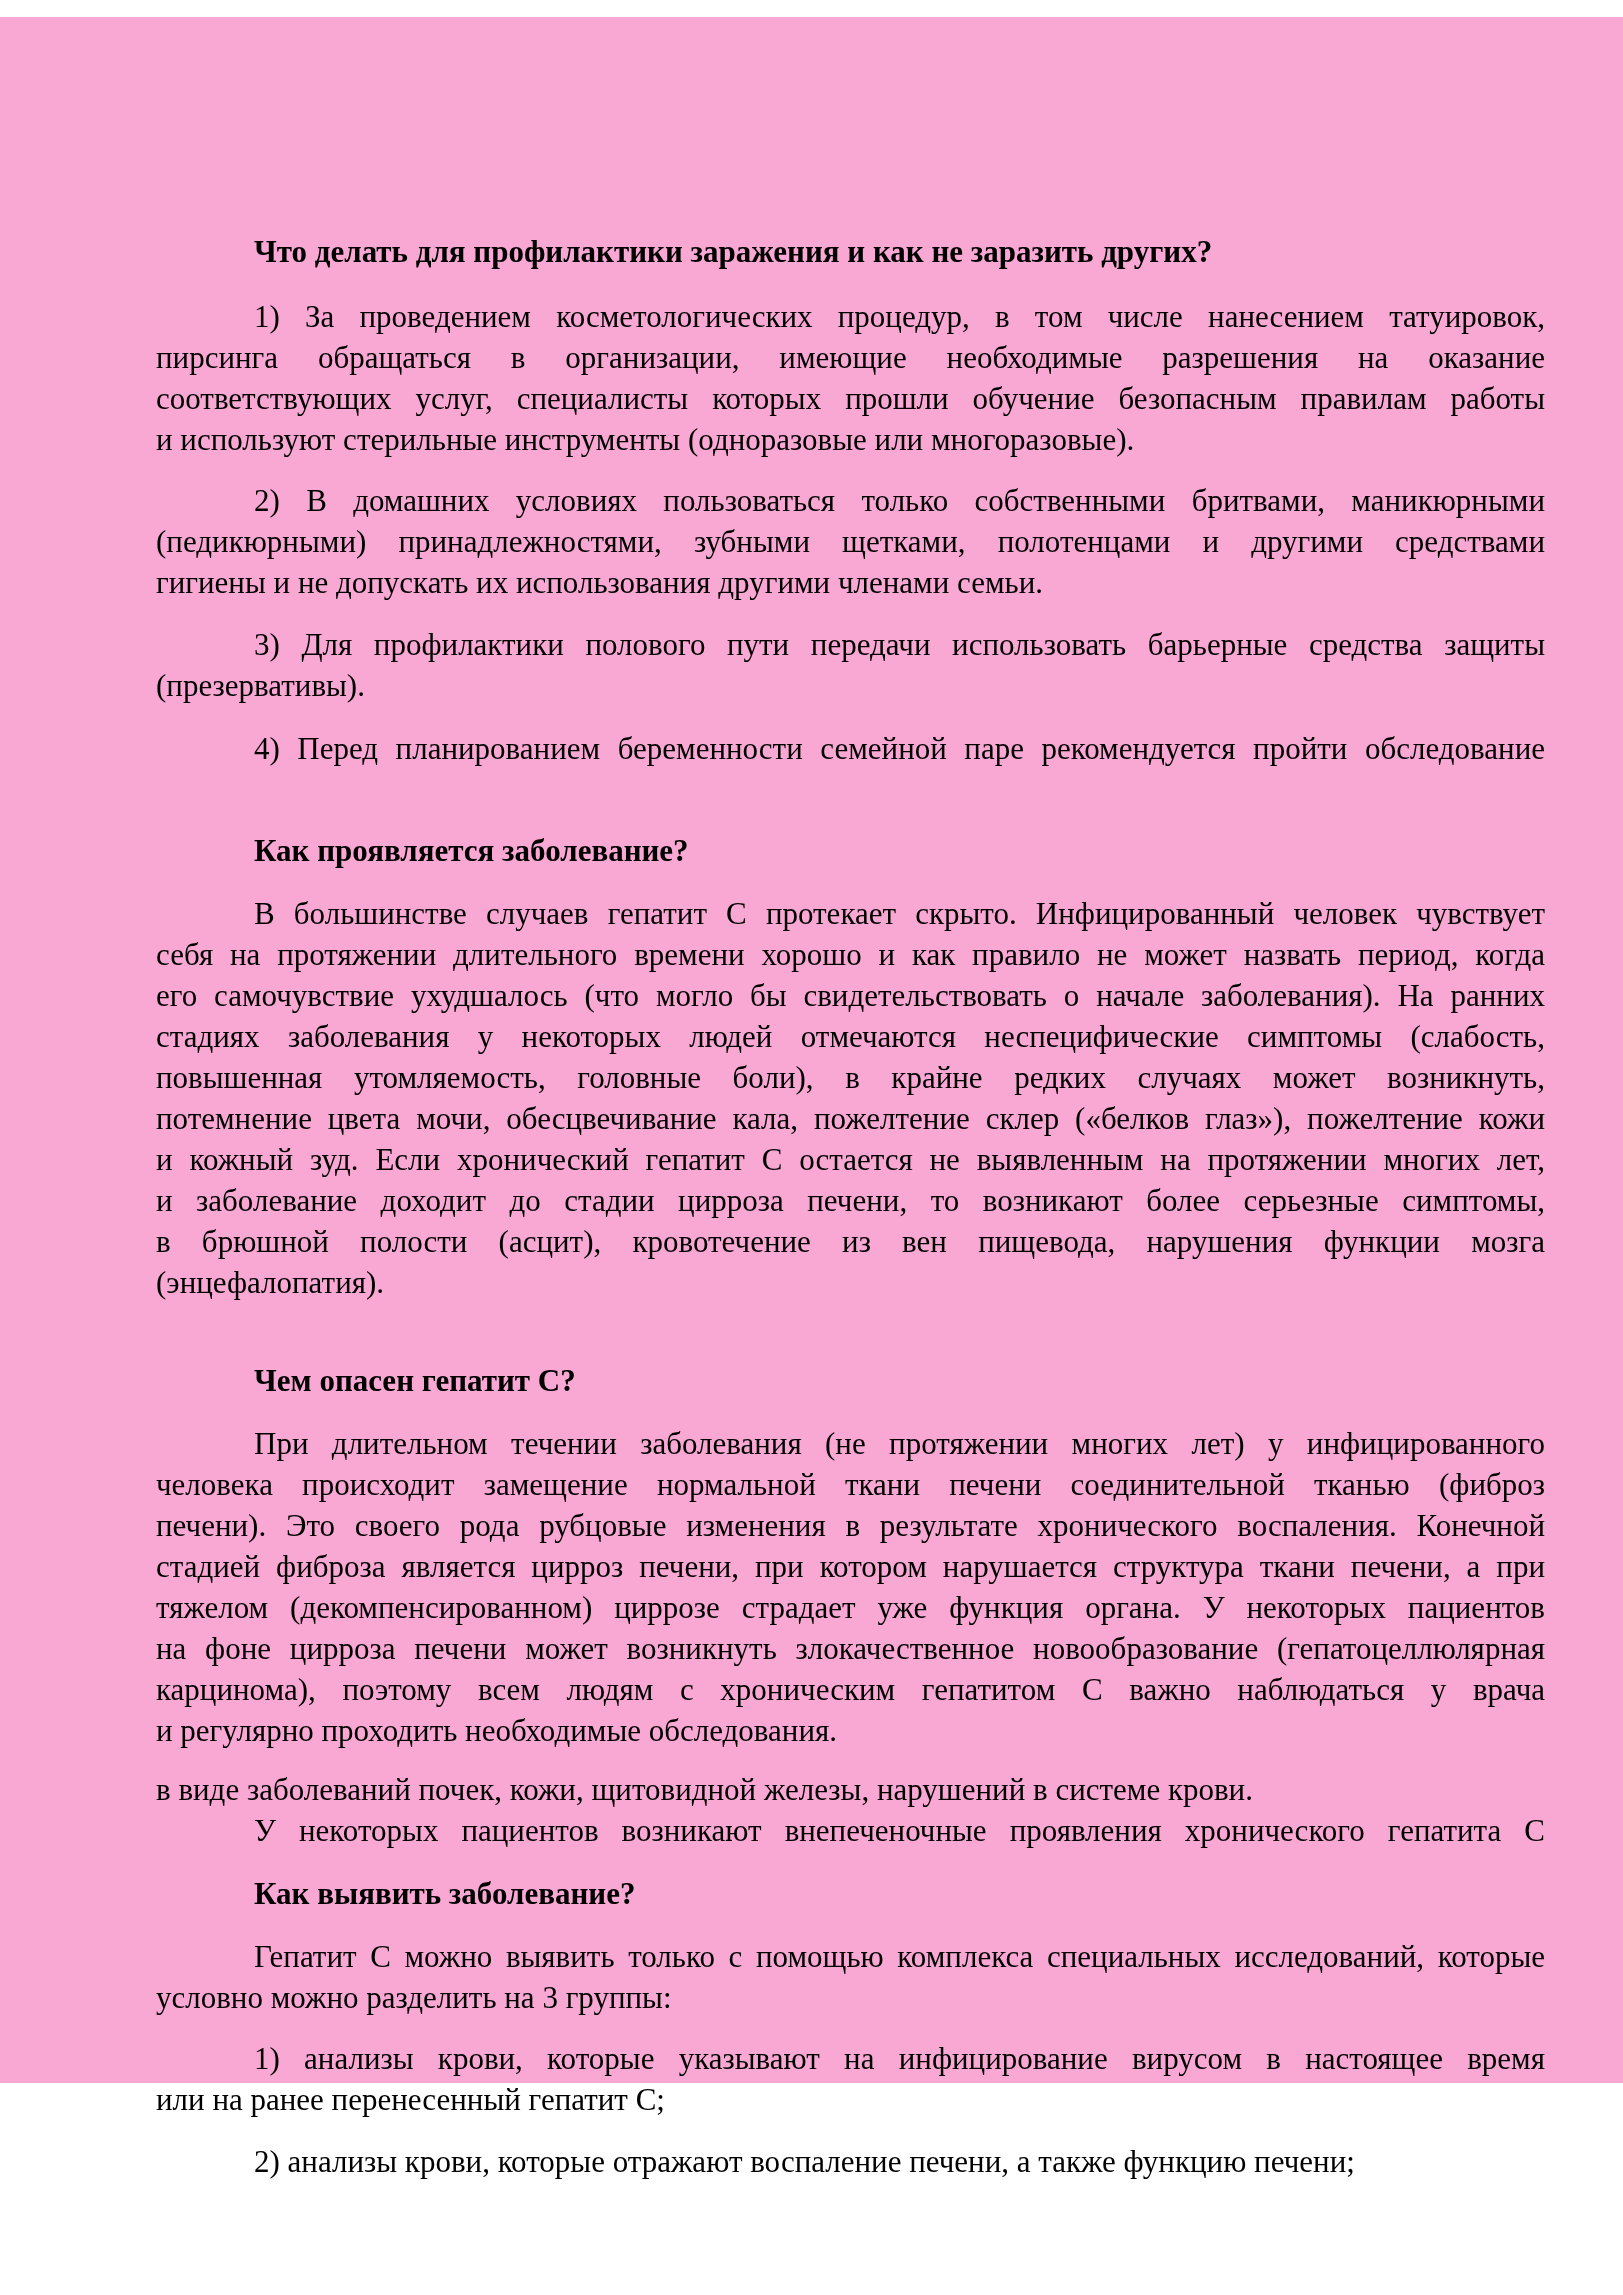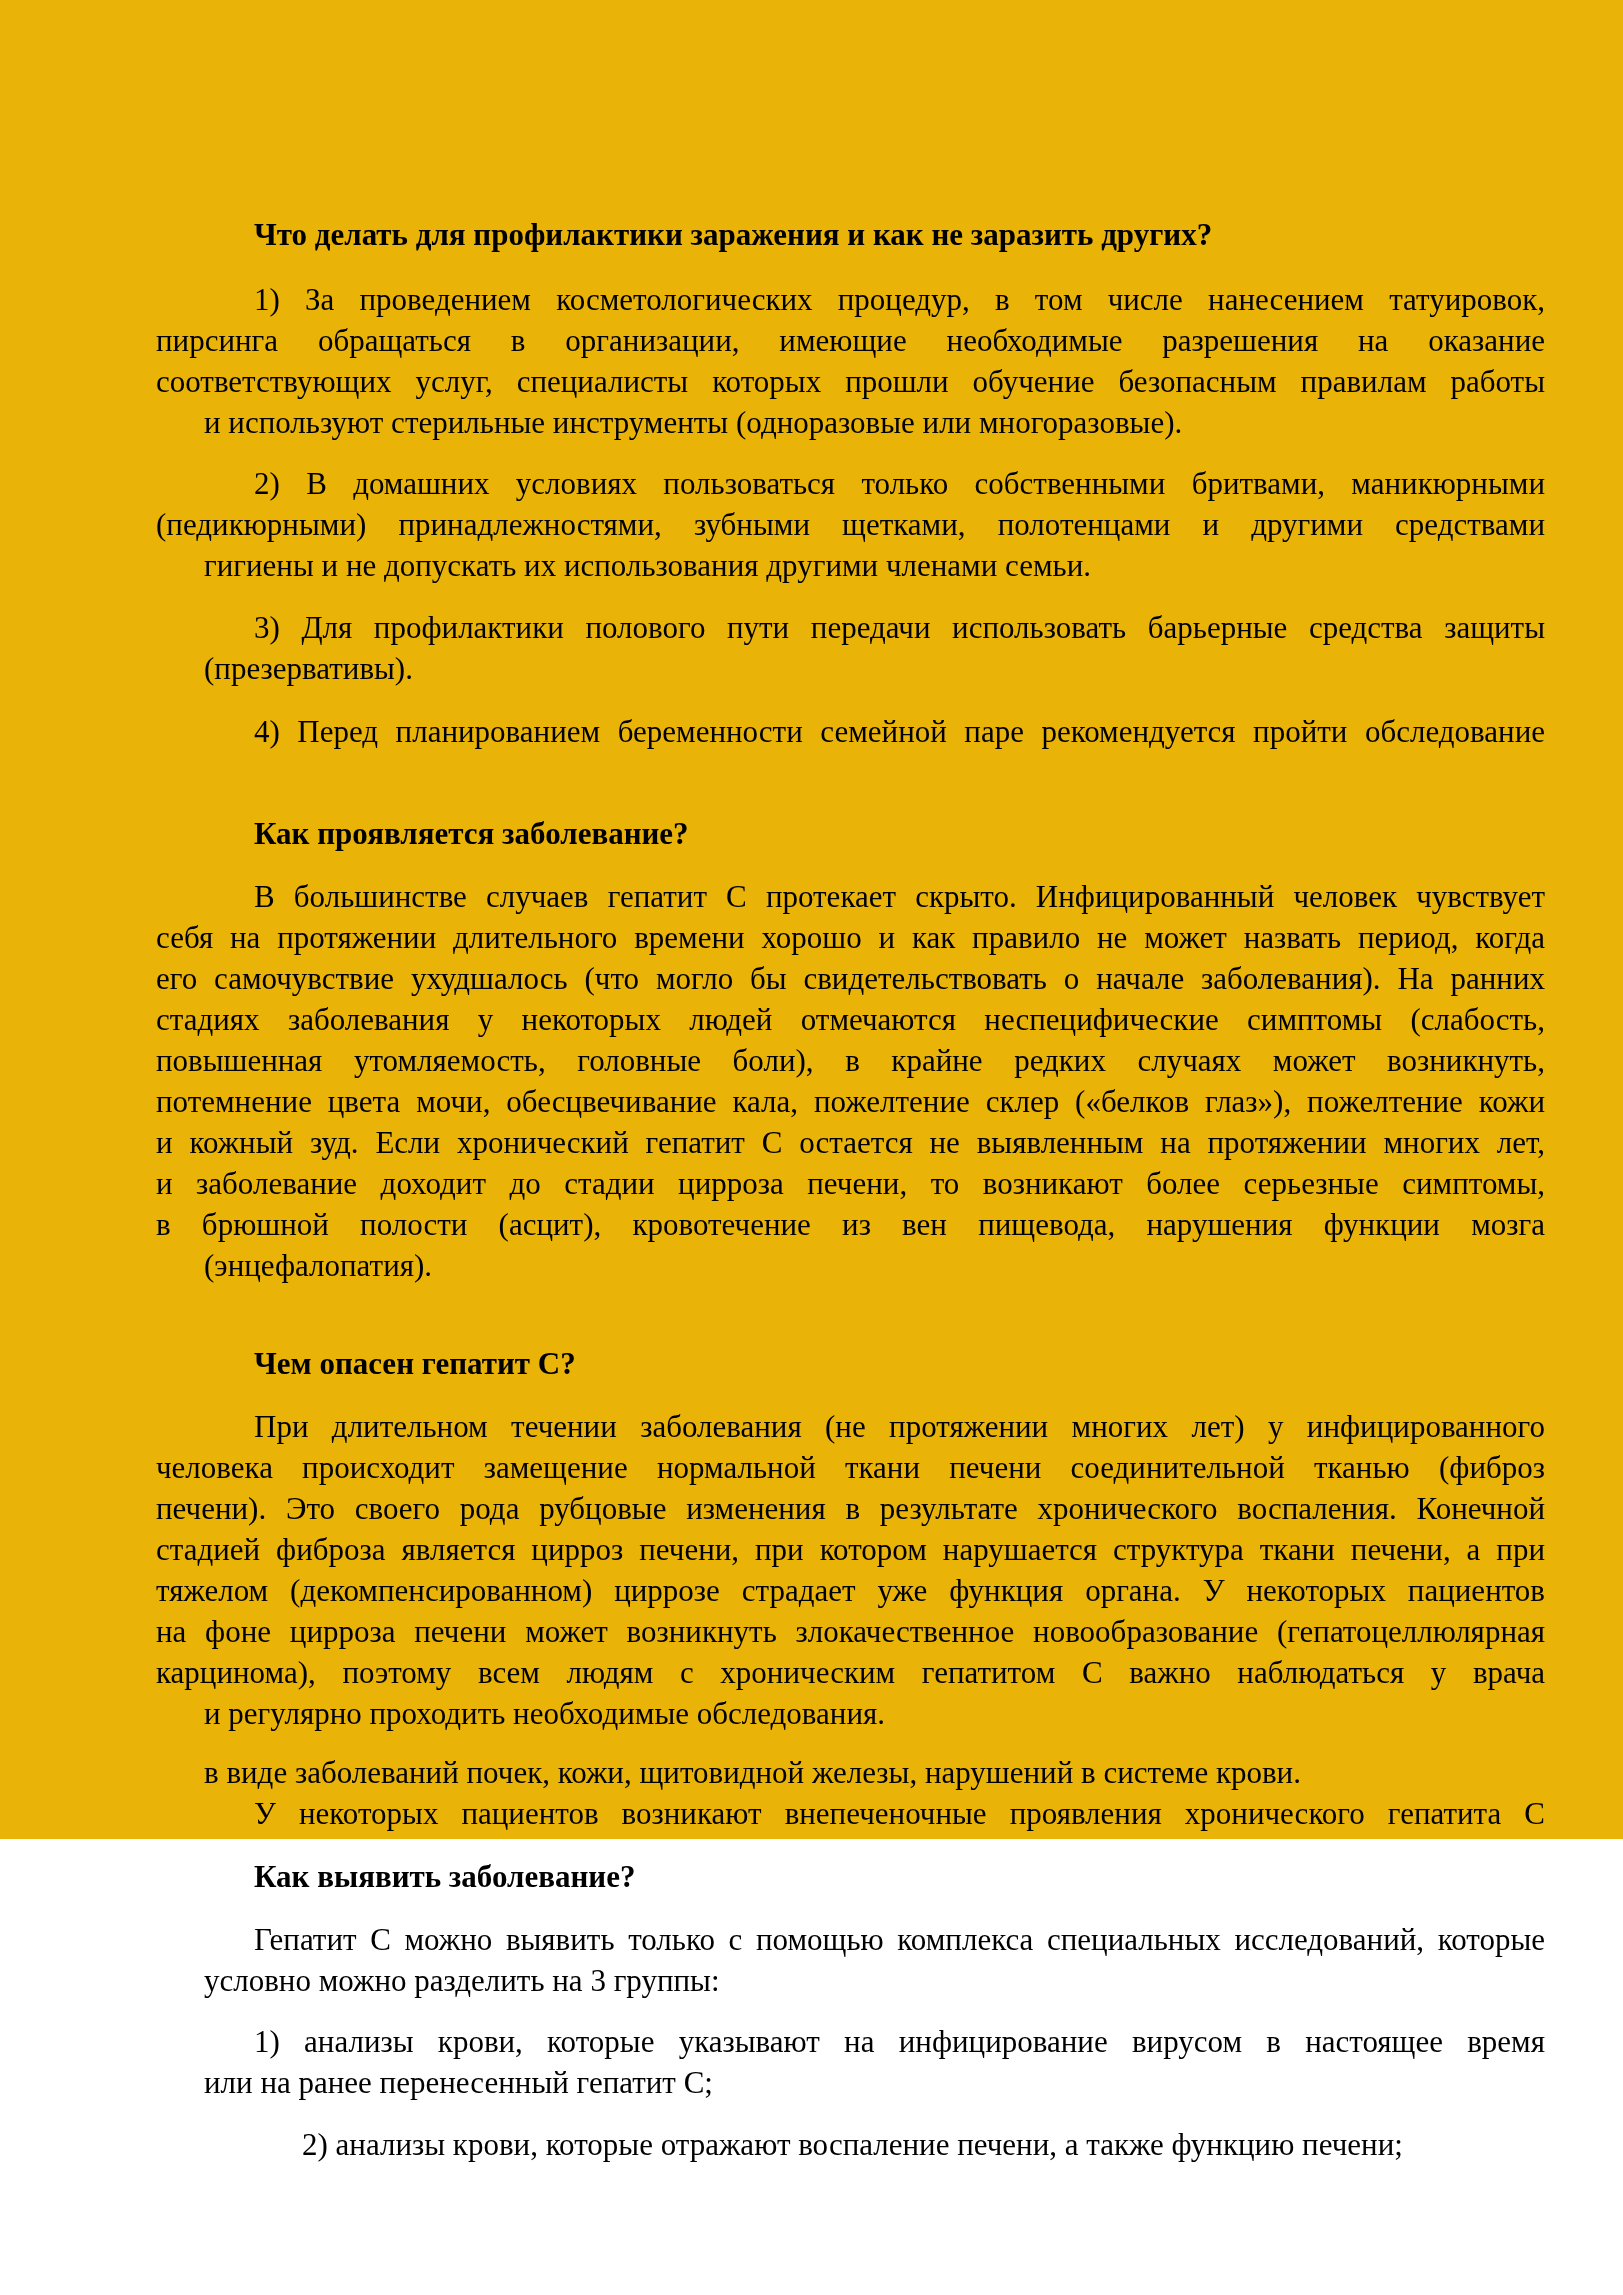--- a/index.html
+++ b/index.html
@@ -1,22 +1,22 @@
 <!DOCTYPE html>
 <html style="font-size:10.5px"><head>
 <meta charset="utf-8">
 <style>
   html, body { margin: 0; padding: 0; background: #ffffff; }
   body { width: 1623px; height: 2295px; position: relative; overflow: hidden; }
-  .page { position: absolute; left: 0; top: 0; width: 1623px; height: 1839px; background: #eab308; }
+  .page { position: absolute; left: 0; top: 17px; width: 1623px; height: 2066px; background: #f9a8d4; }
   .block { position: absolute; left: 156px; width: 1389px; font-family: "Liberation Serif", "DejaVu Serif", serif; font-size: 31px; line-height: 41px; color: #000000; }
   .heading { font-weight: bold; padding-left: 98px; width: 1291px; }
   .line { display: block; white-space: nowrap; text-align: justify; text-align-last: justify; height: 41px; overflow: visible; }
   .line.first { padding-left: 98px; }
-  .line.last { text-align-last: left; margin-left: 48px; }
+  .line.last { text-align-last: left; }
 </style>
 </head>
 <body>
 
 <div class="page">
 
   <div class="block heading" style="top:214px">Что делать для профилактики заражения и как не заразить других?</div>
 
   <div class="block" style="top:279px">
     <span class="line first">1) За проведением косметологических процедур, в том числе нанесением татуировок,</span>

